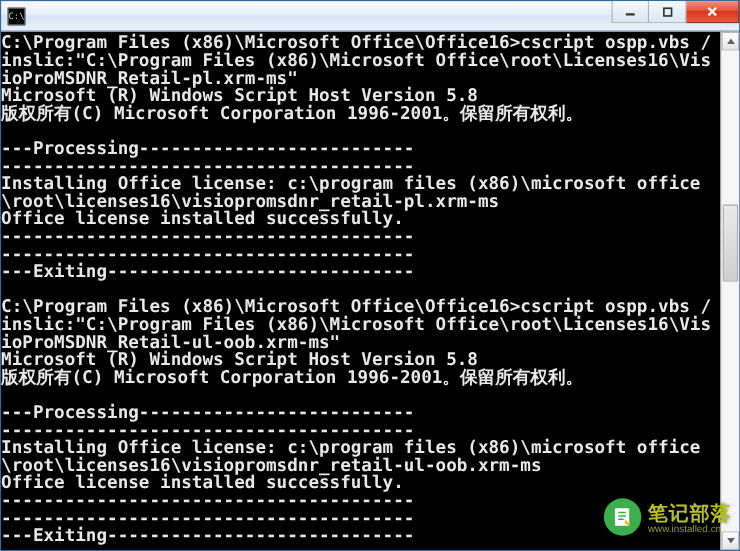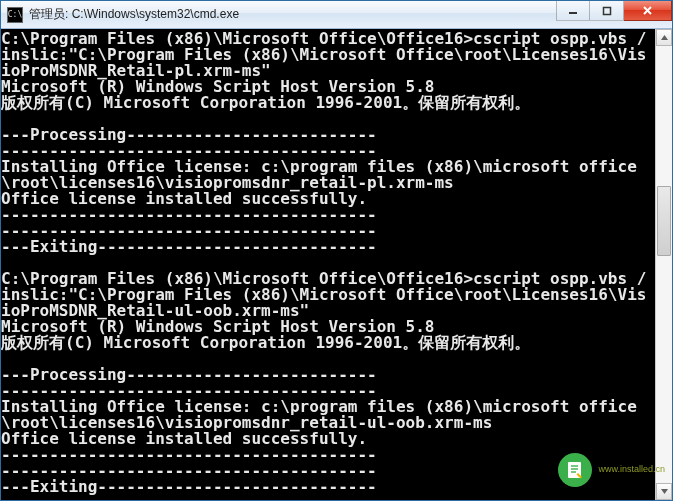--- a/index.html
+++ b/index.html
@@ -125,21 +125,20 @@
   .wm-badge svg{display:block;}
   .wm-text-cn{font-size:18px;color:#b6c126;font-weight:600;letter-spacing:1px;text-shadow:0 0 3px rgba(0,0,0,.6);}
   .wm-text-en{font-size:9px;color:#8e9a24;margin-top:-3px;}
 </style>
 </head>
 <body>
 
 <div class="window">
   <div class="titlebar">
     <div class="app-icon">C:\</div>
-    <div class="title-text">管理员: C:\Windows\system32\cmd.exe</div>
     <div class="title-spacer"></div>
     <div class="win-controls">
       <div class="win-btn">
         <svg width="10" height="10">
             <line x1="1" y1="7" x2="9" y2="7" stroke="#333" stroke-width="2"></line>
           </svg>
       </div>
       <div class="win-btn">
         <svg width="10" height="10">
             <rect x="1.5" y="1.5" width="7" height="7" fill="none" stroke="#333" stroke-width="1.5"></rect>
@@ -202,15 +201,16 @@
   <div class="wm-badge">
     <svg width="20" height="20" viewBox="0 0 20 20">
         <rect x="3" y="2" width="13" height="16" rx="1" fill="#fff"></rect>
         <line x1="6" y1="6" x2="13" y2="6" stroke="#3bb04a" stroke-width="1.4"></line>
         <line x1="6" y1="9" x2="13" y2="9" stroke="#3bb04a" stroke-width="1.4"></line>
         <line x1="6" y1="12" x2="11" y2="12" stroke="#3bb04a" stroke-width="1.4"></line>
         <path d="M13 13 l4 4 l-1.5 1.5 l-4 -4 z" fill="#f0b400"></path>
       </svg>
   </div>
   <div>
+    <div class="wm-text-cn">笔记部落</div>
     <div class="wm-text-en">www.installed.cn</div>
   </div>
 </div>
 
 </body></html>

